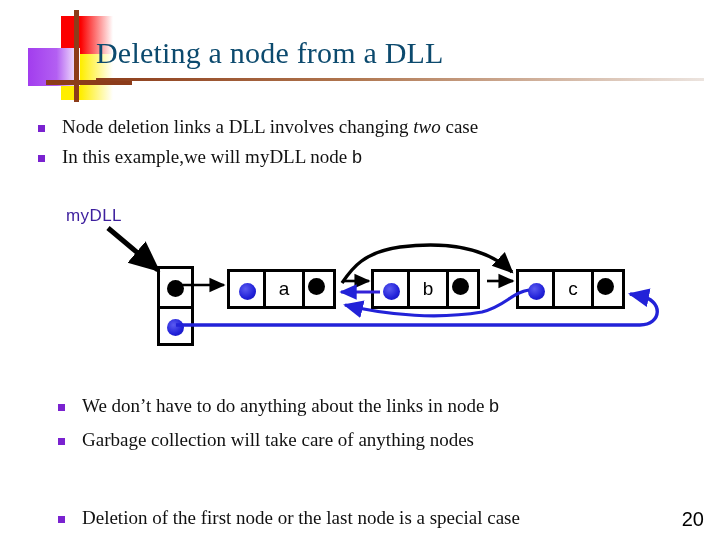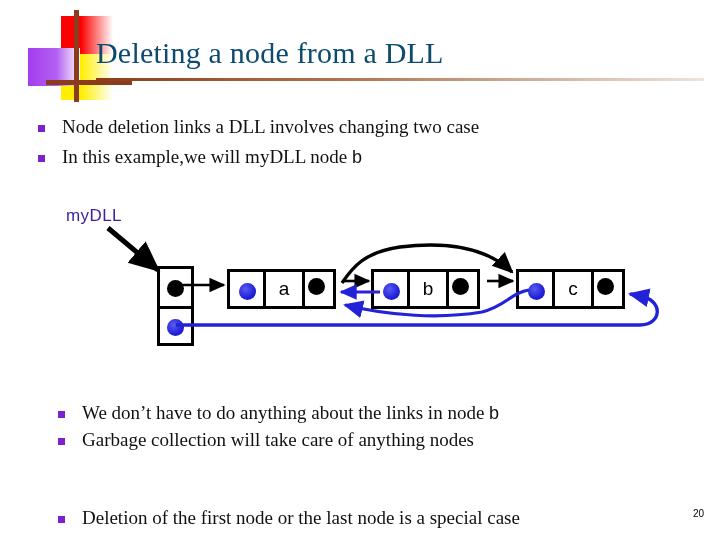--- a/index.html
+++ b/index.html
@@ -102,25 +102,26 @@
     font-size: 19px;
     color: #111111;
     line-height: 24px;
     white-space: nowrap;
   }
   .sans-inline {
     font-family: "Liberation Sans", sans-serif;
     font-size: 18px;
   }
   .ital-inline {
+    font-style: italic;
   }
 
   #bullet-top-1 { left: 38px; top: 115px; }
   #bullet-top-2 { left: 38px; top: 145px; }
-  #bullet-bot-1 { left: 58px; top: 394px; margin-top: 7px; }
+  #bullet-bot-1 { left: 58px; top: 394px; }
   #bullet-bot-2 { left: 58px; top: 428px; }
   #bullet-bot-3 { left: 58px; top: 462px; margin-top: 44px; }
 
   
   #diagram {
     position: absolute;
     left: 0;
     top: 0;
     width: 720px;
     height: 540px;
@@ -178,21 +179,21 @@
   #header-box { left: 157px; top: 266px; width: 37px; height: 80px; }
   #node-a-box { left: 227px; top: 269px; width: 109px; height: 40px; }
   #node-b-box { left: 371px; top: 269px; width: 109px; height: 40px; }
   #node-c-box { left: 516px; top: 269px; width: 109px; height: 40px; }
 
   #page-number {
     position: absolute;
     right: 16px;
     top: 508px;
     font-family: "Liberation Sans", sans-serif;
-    font-size: 10px;
+    font-size: 20px;
     color: #000000;
   }
 </style>
 </head>
 <body>
 
 <div id="logo-mark">
   <div class="sq" id="logo-sq-red"></div>
   <div class="sq" id="logo-sq-yellow"></div>
   <div class="sq" id="logo-sq-purple"></div>

